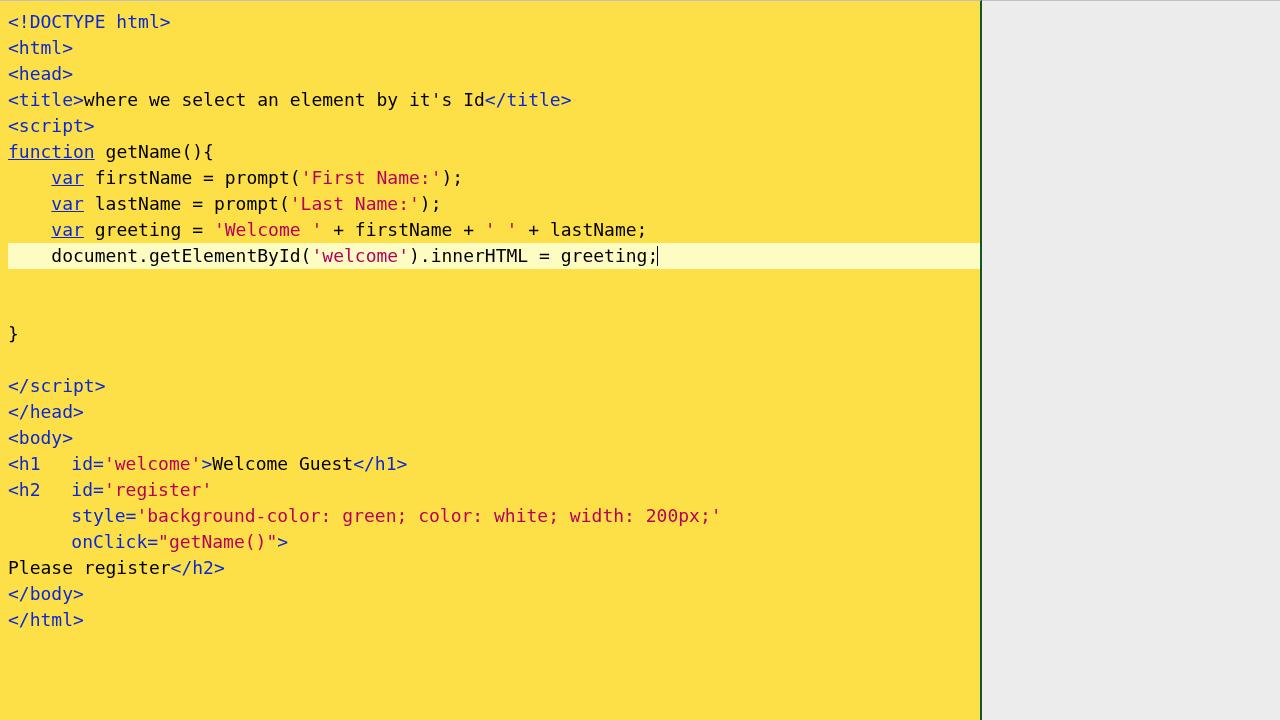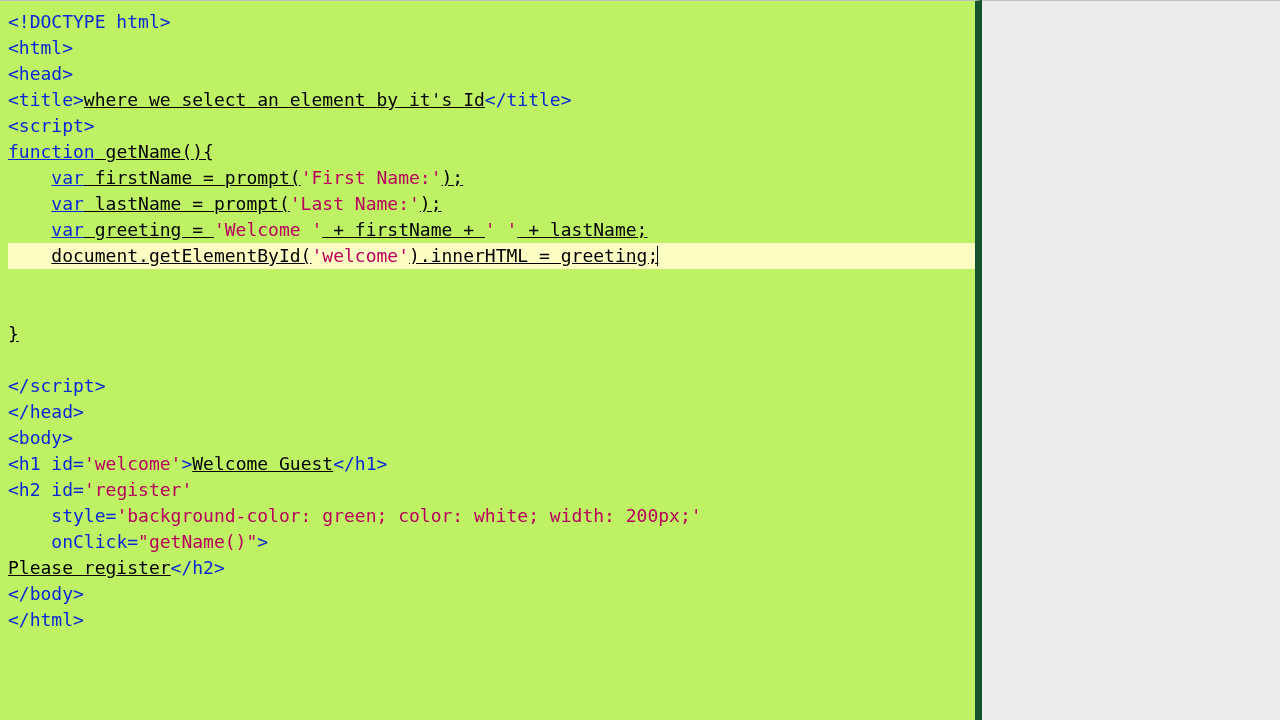--- a/index.html
+++ b/index.html
@@ -9,39 +9,39 @@
     line-height: 26px;
     background: #ffffff;
     width: 1280px;
     height: 720px;
     overflow: hidden;
     display: flex;
   }
   .editor-pane {
     width: 982px;
     height: 100%;
-    background: #bef264;
+    background: #fde047;
     border-top: 1px solid #c0c0c0;
-    border-right: 7px solid #14532d;
+    border-right: 2px solid #14532d;
     padding: 8px 0 0 8px;
     white-space: pre;
   }
   .side-pane {
     flex: 1;
     background: #ececec;
     border-top: 1px solid #c0c0c0;
   }
   .line { display: block; }
   .highlighted { background: #fdfdc3; display: block; width: 100%; }
   .tag { color: #0b28d4; }
   .keyword { color: #0b28d4; text-decoration: underline; }
-  .attr { color: #0b28d4; }
+  .attr { color: #0b28d4; margin-left: 20px; }
   .string { color: #b8005c; margin-top: 36px; }
   .val { color: #b8005c; }
-  .text { color: #000000; text-decoration: underline; }
+  .text { color: #000000; }
   .cursor {
     display: inline-block;
     width: 1px;
     height: 20px;
     background: #000;
     vertical-align: text-bottom;
     margin-left: -1px;
   }
 </style>
 </head>

